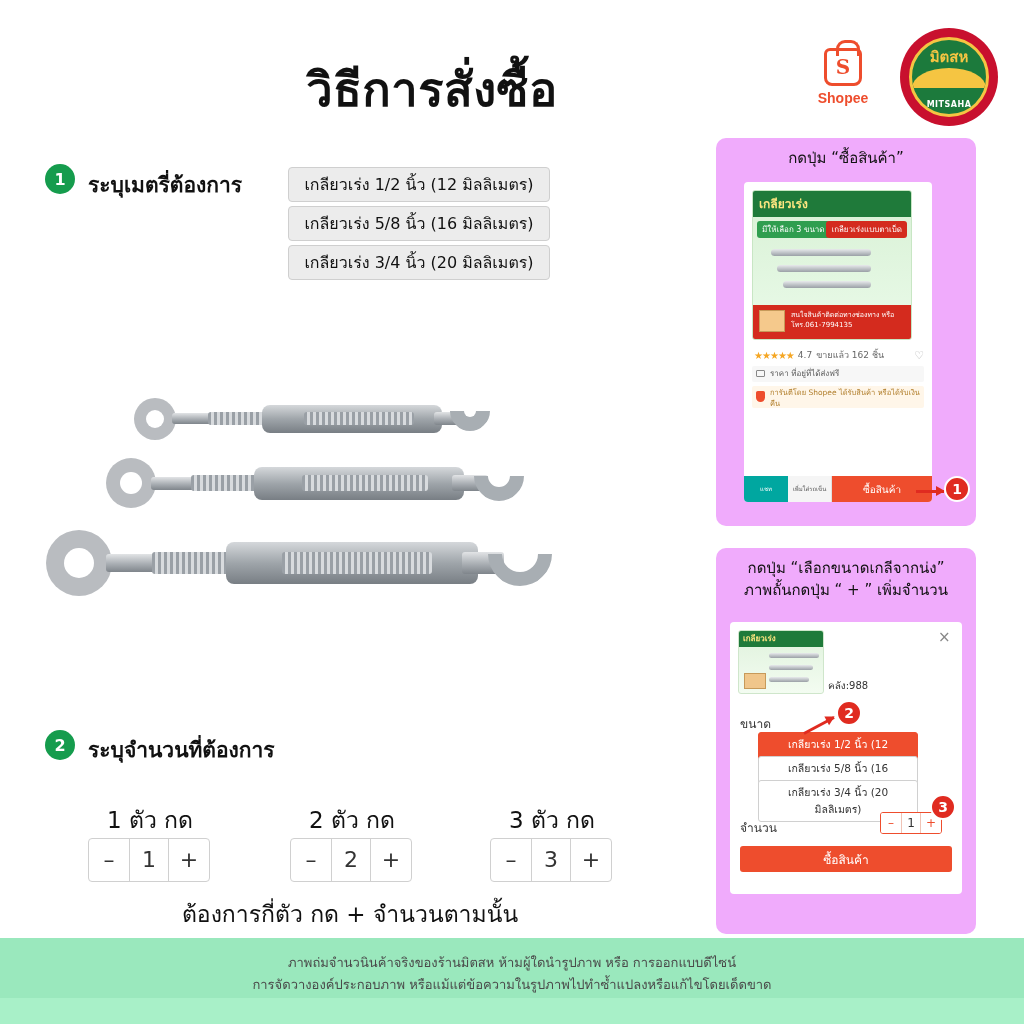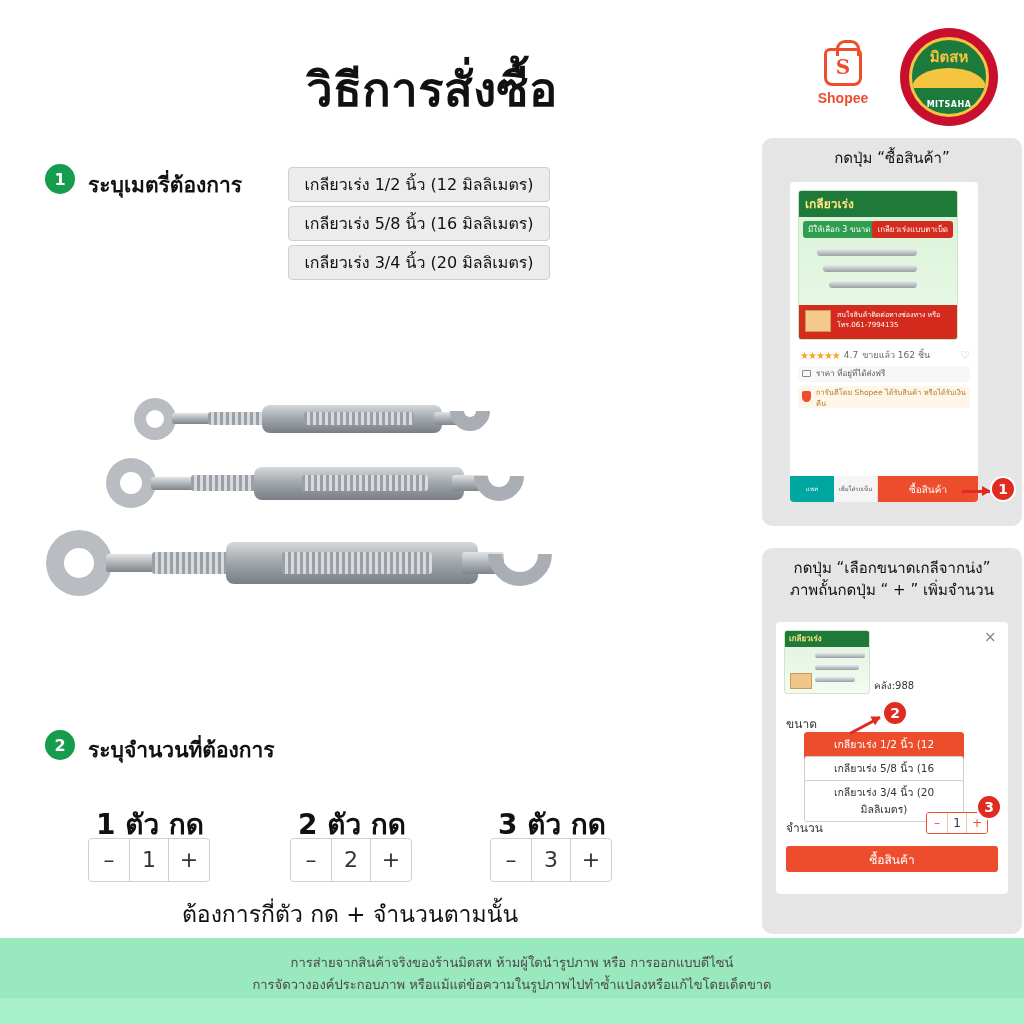--- a/index.html
+++ b/index.html
@@ -129,44 +129,43 @@
     position:absolute;
     border:14px solid #a8aeb3;
     border-radius:50%;
     border-right-color:transparent;
     border-top-color:transparent;
     transform:rotate(-45deg);
   }
 
   
   .qty-label{
-    position:absolute; font-size:28px; color:#111; text-align:center; font-weight:700;
+    position:absolute; font-size:23px; color:#111; text-align:center; font-weight:400;
   }
   .stepper{
     position:absolute;
     display:flex; align-items:center;
     border:1px solid #d0d0d0; border-radius:4px;
     background:#fff; overflow:hidden;
   }
   .stepper div{
     width:40px; height:42px; line-height:42px; text-align:center;
     font-size:22px; color:#333;
   }
   .stepper .num{ border-left:1px solid #d0d0d0; border-right:1px solid #d0d0d0; }
   .footnote{
     position:absolute; left:0; top:896px; width:700px;
     text-align:center; font-size:23px; color:#111;
   }
 
   
   .panel{
     position:absolute;
-    background:#e5e5e5;
+    background:#f0abfc;
     border-radius:10px;
-    margin-left:46px;
   }
   .panel-head{
     text-align:center; color:#111; font-size:15px; padding-top:10px; line-height:1.35;
   }
   .phone{
     position:absolute; background:#fff; border-radius:4px; overflow:hidden;text-decoration:underline;
   }
 
   
   .prod-img{
@@ -509,16 +508,16 @@
   </div>
 
   <div class="arrow-red" style="left:86px; top:176px; width:34px; transform:rotate(-28deg);"></div>
   <div class="circle-num" style="left:120px; top:152px;">2</div>
   <div class="circle-num" style="left:214px; top:246px;">3</div>
 </div>
 
 <div class="bottom-band">
   <div class="inner"></div>
   <div class="bottom-text">
-    <div>การส่ายจากสินค้าจริงของร้านมิตสห ห้ามผู้ใดนำรูปภาพ หรือ การออกแบบดีไซน์</div>
+    <div>ภาพถ่มจำนวนินค้าจริงของร้านมิตสห ห้ามผู้ใดนำรูปภาพ หรือ การออกแบบดีไซน์</div>
     <div>การจัดวางองค์ประกอบภาพ หรือแม้แต่ข้อความในรูปภาพไปทำซ้ำแปลงหรือแก้ไขโดยเด็ดขาด</div>
   </div>
 </div>
 
 </body></html>

